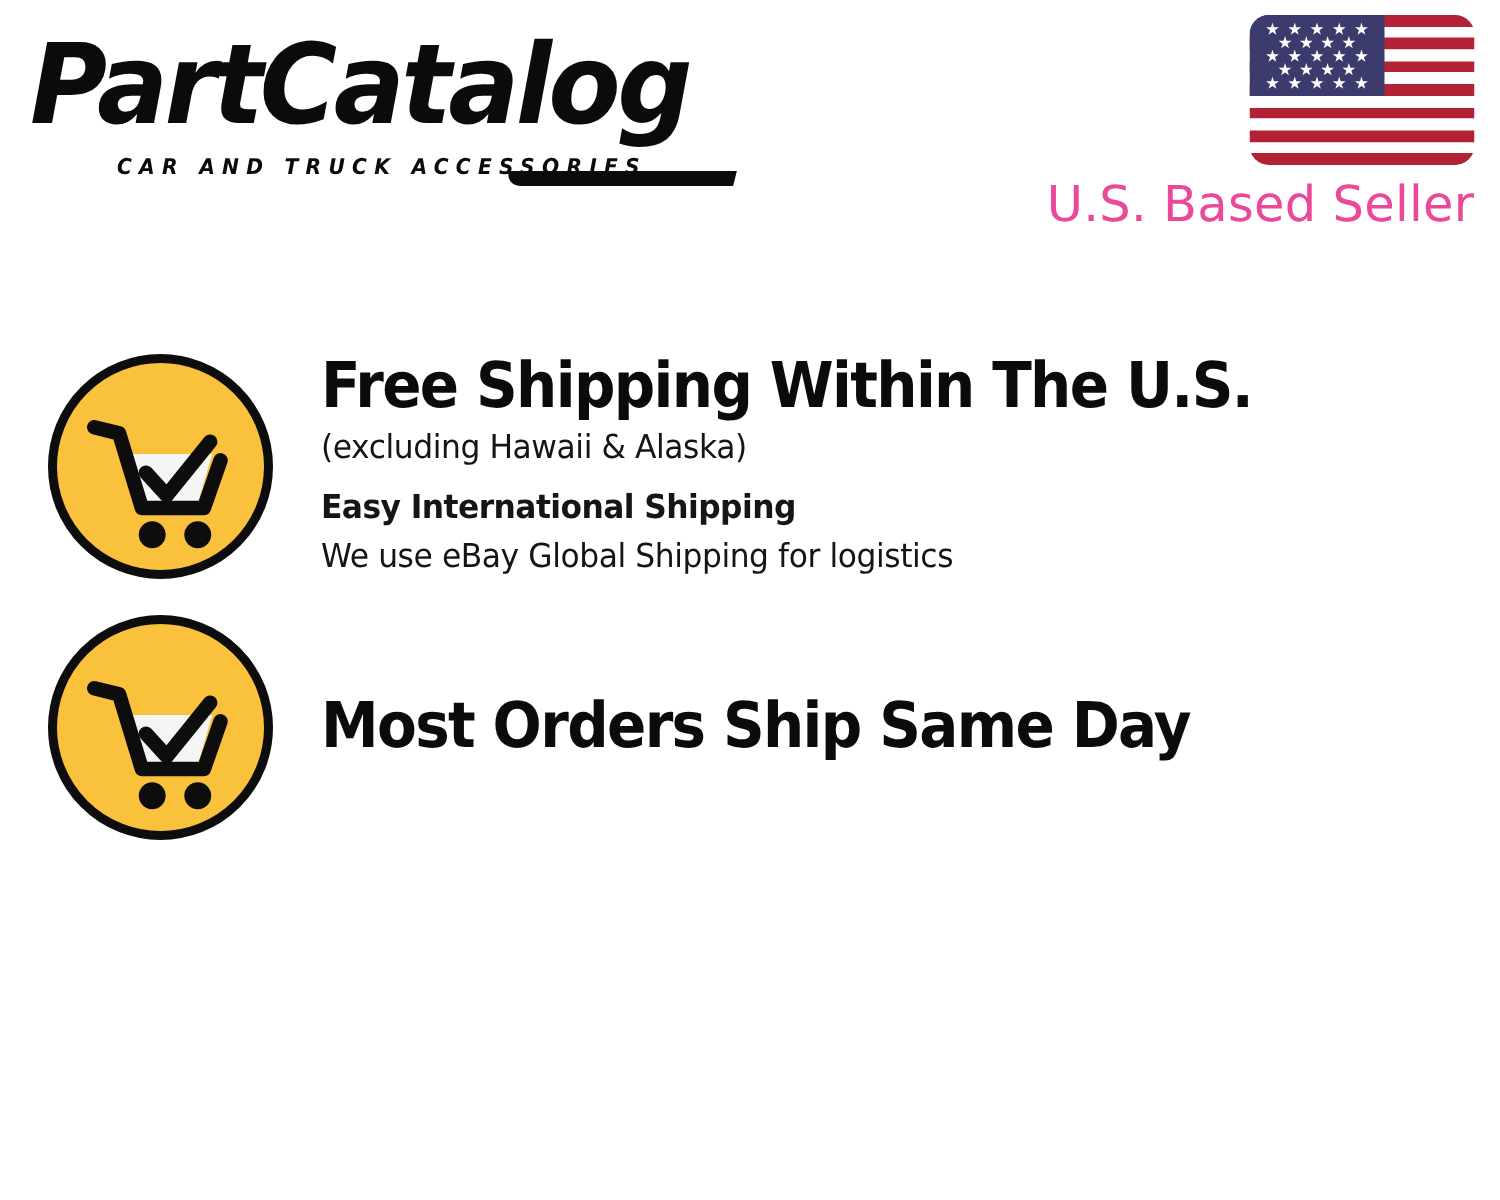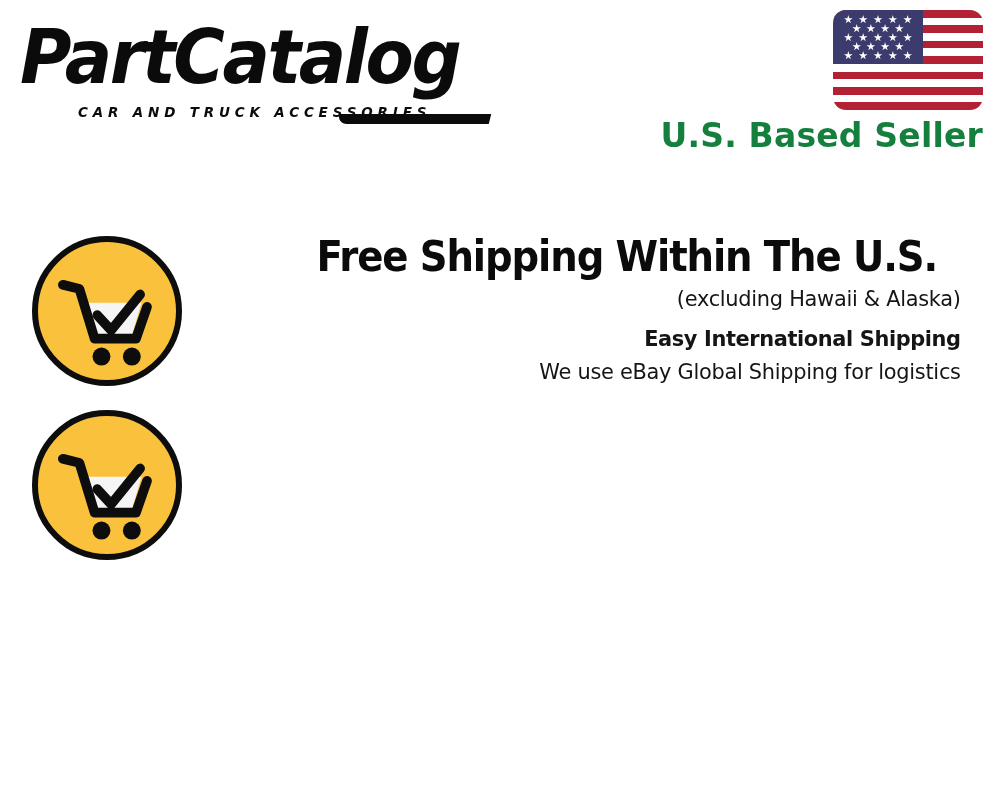--- a/index.html
+++ b/index.html
@@ -144,43 +144,42 @@
     background: #ffffff;
     clip-path: polygon(50% 0%, 61% 35%, 98% 35%, 68% 57%, 79% 91%,
                        50% 70%, 21% 91%, 32% 57%, 2% 35%, 39% 35%);
   }
 
   .seller-text {
     position: absolute;
     right: 3px;
     bottom: 6px;
     font-family: "DejaVu Sans", sans-serif;
-    font-weight: 700;
+    font-weight: 400;
     font-size: 33px;
     line-height: 40px;
     letter-spacing: 0.2px;
-    color: #15803d;
+    color: #ec4899;
     white-space: nowrap;
   }
 
   
   .features {
     position: absolute;
     left: 0;
     top: 222px;
     width: 1000px;
   }
 
   .feature-row {
     position: relative;
     display: flex;
     align-items: center;
     height: 170px;
     padding-left: 32px;
-    text-align: right;
   }
 
   .badge-circle {
     position: relative;
     flex: 0 0 auto;
     width: 150px;
     height: 150px;
     border-radius: 50%;
     background: #fac13c;
     border: 6px solid #0d0d0d;
@@ -341,16 +340,19 @@
       <div class="badge-circle">
         <svg class="badge-icon" viewBox="0 0 100 100">
           <path d="M33 44 L75 44 L68 68 L40 68 Z" fill="#f5f5f5"></path>
           <path d="M18 31 L30 34 L41 70 L71 70 L79 47" fill="none" stroke="#0d0d0d" stroke-width="7" stroke-linecap="round" stroke-linejoin="round"></path>
           <path d="M43 53 L53 64 L74 38" fill="none" stroke="#0d0d0d" stroke-width="7" stroke-linecap="round" stroke-linejoin="round"></path>
           <circle cx="46" cy="83" r="6.5" fill="#0d0d0d"></circle>
           <circle cx="68" cy="83" r="6.5" fill="#0d0d0d"></circle>
         </svg>
       </div>
 
+      <div class="feature-text">
+        <div class="feature-headline">Most Orders Ship Same Day</div>
+      </div>
     </div>
 
   </div>
 </div>
 
 </body></html>

